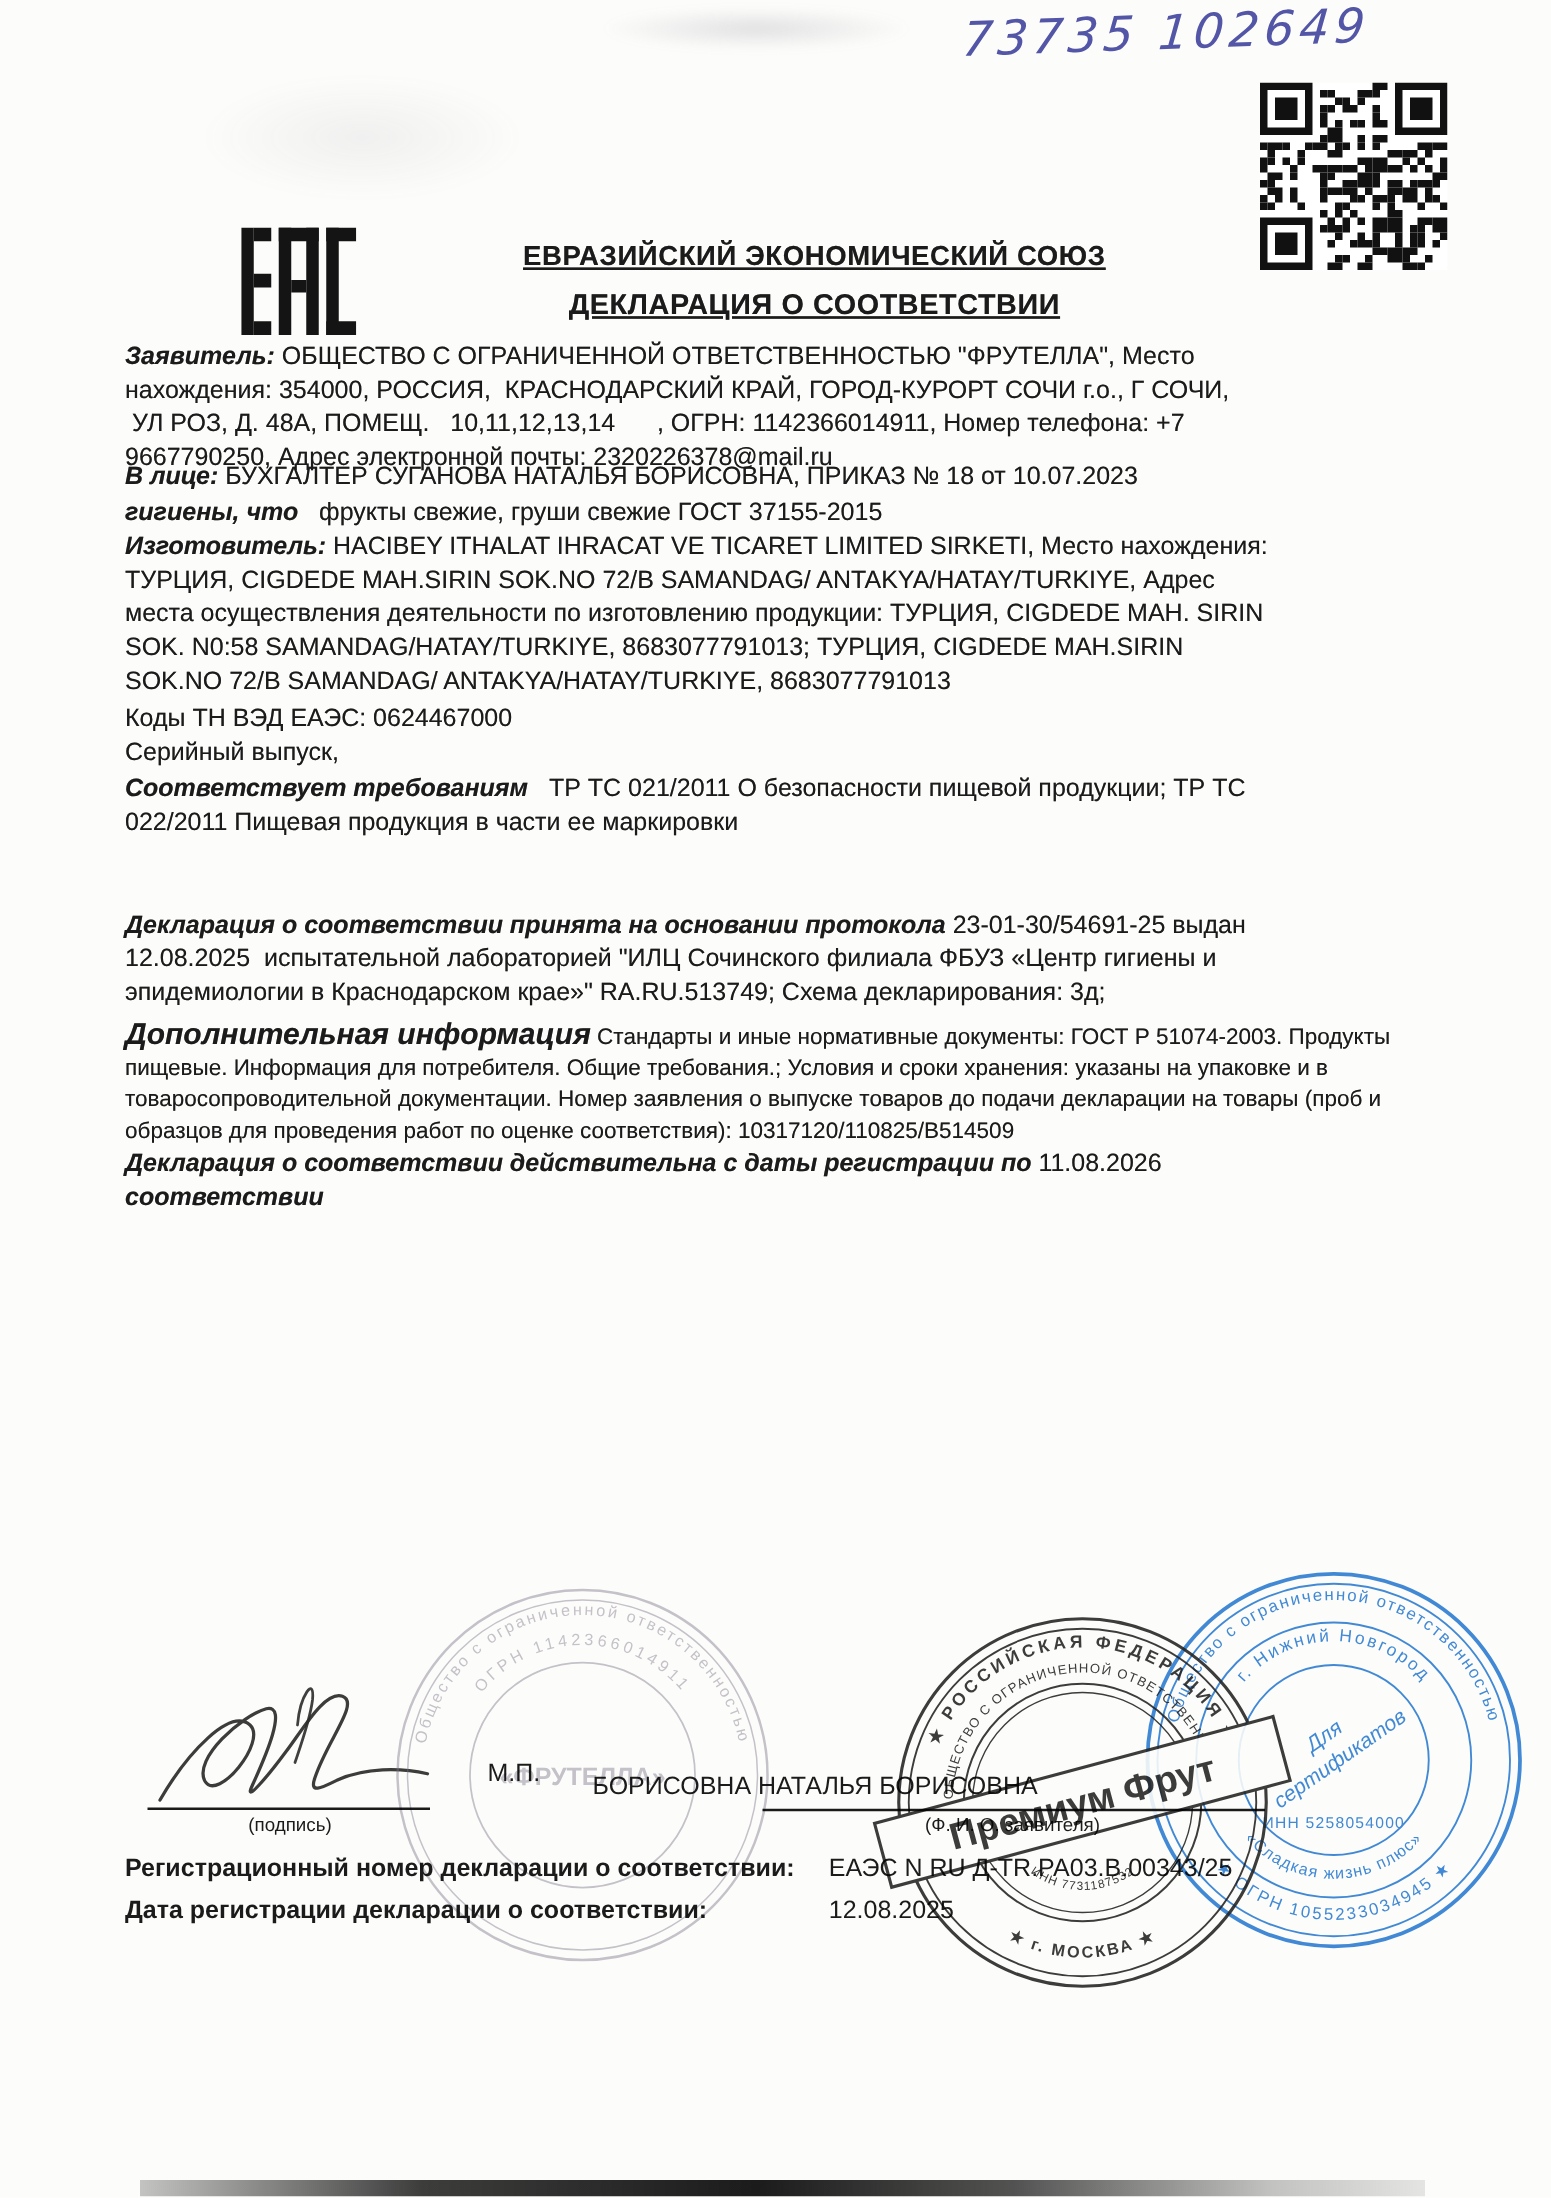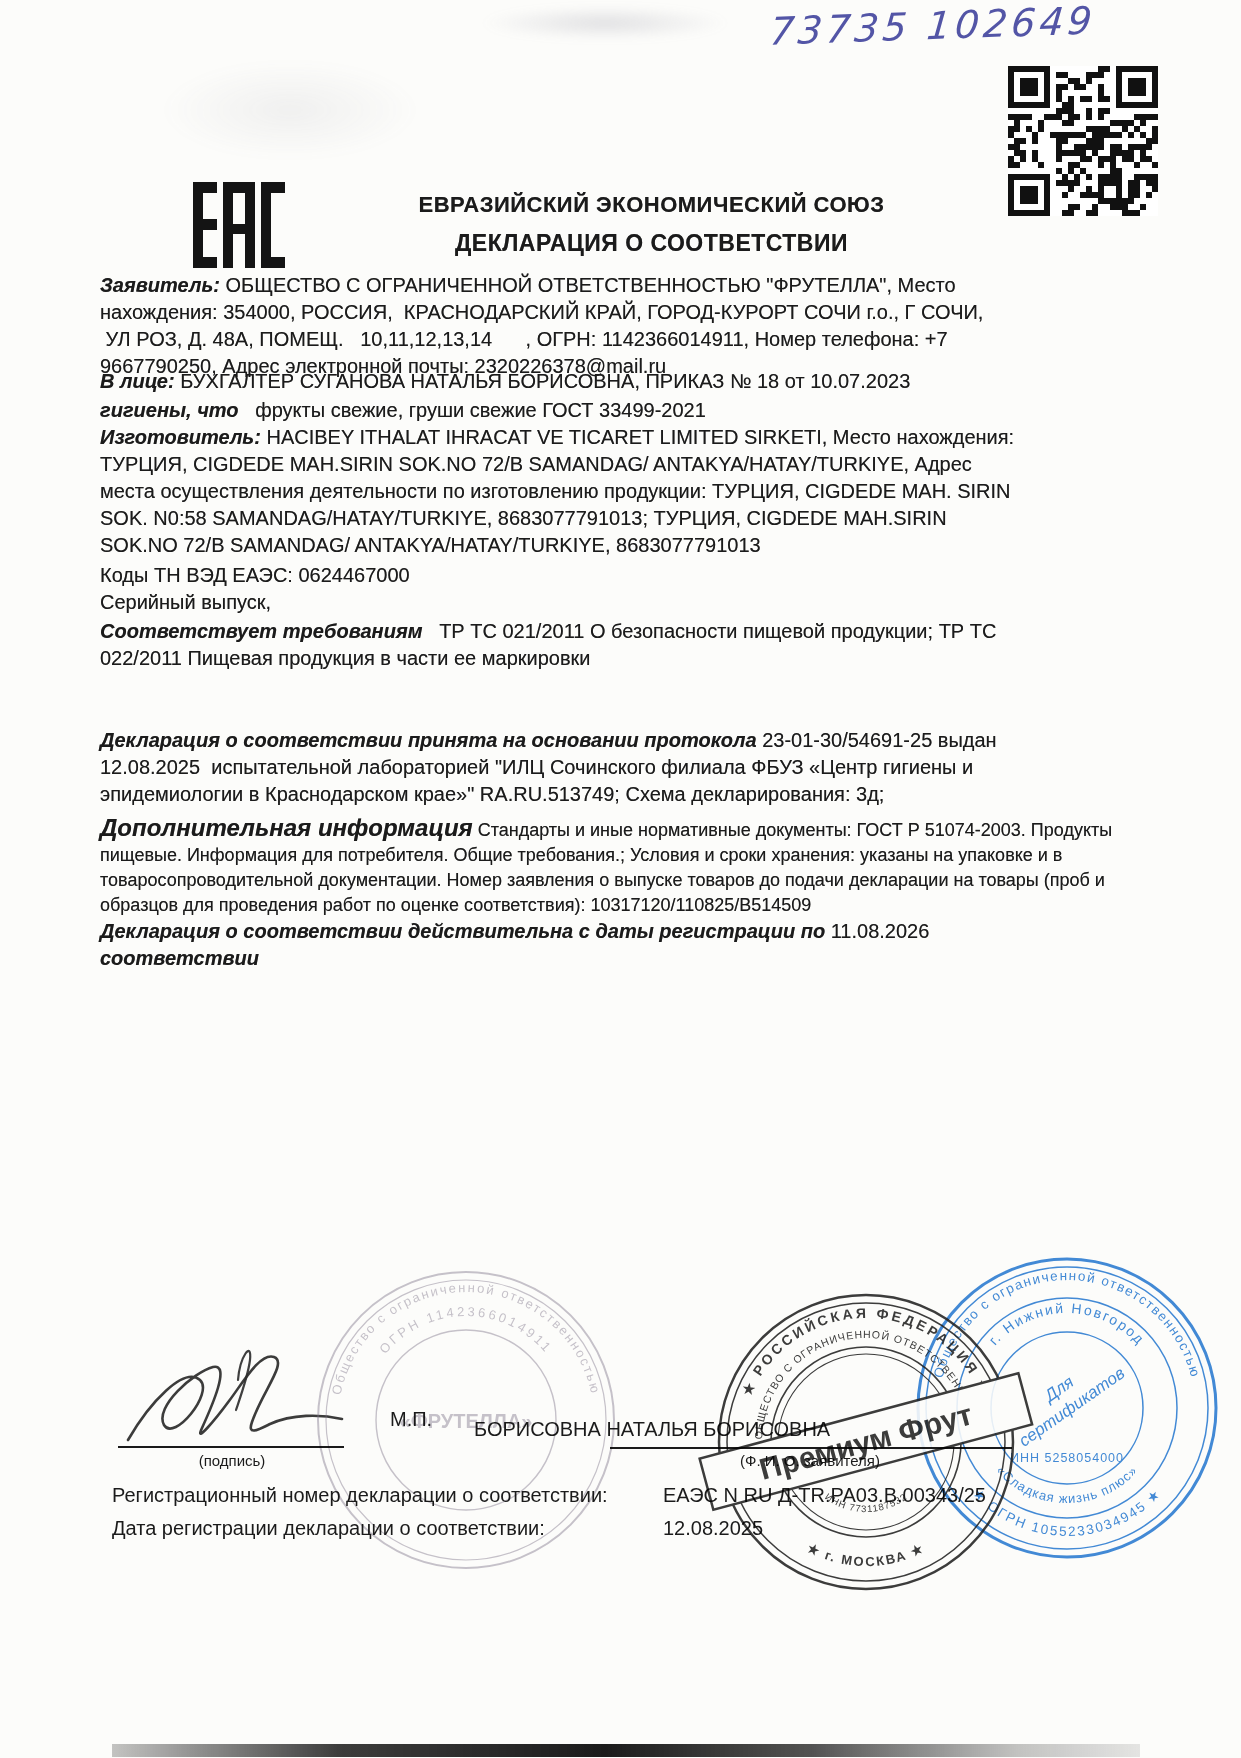--- a/index.html
+++ b/index.html
@@ -13,24 +13,25 @@
     position:absolute;left:100px;width:1052px;margin:0;
     font-size:20px;line-height:27px;white-space:pre-wrap;
     text-shadow:0 0 .5px rgba(30,30,30,.55);
   }
   .par b{font-weight:bold;font-style:italic;}
   .small{font-size:18px;line-height:25px;}
   .title{
     position:absolute;left:100px;width:1048px;text-align:center;
     padding-left:55px;box-sizing:border-box;font-weight:bold;letter-spacing:.5px;
     text-shadow:0 0 .5px rgba(30,30,30,.6);
+    text-decoration:underline;
   }
   .hline{position:absolute;height:2px;background:#1a1a1a;}
   .caption{position:absolute;font-size:15px;text-align:center;}
-  .footrow-label{position:absolute;left:112px;font-size:20px;font-weight:normal;white-space:nowrap;}
+  .footrow-label{position:absolute;left:100px;font-size:20px;font-weight:bold;white-space:nowrap;}
   .footrow-value{position:absolute;left:663px;font-size:20px;white-space:nowrap;}
   #handwriting{
     position:absolute;left:770px;top:4px;width:330px;
     font-family:"DejaVu Sans", sans-serif;font-style:italic;
     font-size:38px;letter-spacing:4px;color:#41449e;
     transform:rotate(-2deg) skewX(-7deg);opacity:.9;
   }
   #stampLayer{position:absolute;left:0;top:0;mix-blend-mode:multiply;pointer-events:none;}
   .smudge{position:absolute;border-radius:50%;filter:blur(4px);}
   #bottomStrip{
@@ -287,21 +288,21 @@
 <div class="title" style="top:192px;font-size:22px">ЕВРАЗИЙСКИЙ ЭКОНОМИЧЕСКИЙ СОЮЗ</div>
 <div class="title" style="top:230px;font-size:23px">ДЕКЛАРАЦИЯ О СООТВЕТСТВИИ</div>
 
 <p class="par" style="top:272px"><b>Заявитель:</b><span> ОБЩЕСТВО С ОГРАНИЧЕННОЙ ОТВЕТСТВЕННОСТЬЮ "ФРУТЕЛЛА", Место
 нахождения: 354000, РОССИЯ,  КРАСНОДАРСКИЙ КРАЙ, ГОРОД-КУРОРТ СОЧИ г.о., Г СОЧИ,
  УЛ РОЗ, Д. 48А, ПОМЕЩ.   10,11,12,13,14      , ОГРН: 1142366014911, Номер телефона: +7
 9667790250, Адрес электронной почты: 2320226378@mail.ru</span></p>
 
 <p class="par" style="top:368px"><b>В лице:</b><span> БУХГАЛТЕР СУГАНОВА НАТАЛЬЯ БОРИСОВНА, ПРИКАЗ № 18 от 10.07.2023</span></p>
 
-<p class="par" style="top:397px"><b>гигиены, что</b><span>   фрукты свежие, груши свежие ГОСТ 33499-2021</span></p>
+<p class="par" style="top:397px"><b>гигиены, что</b><span>   фрукты свежие, груши свежие ГОСТ 37155-2015</span></p>
 
 <p class="par" style="top:424px"><b>Изготовитель:</b><span> HACIBEY ITHALAT IHRACAT VE TICARET LIMITED SIRKETI, Место нахождения:
 ТУРЦИЯ, CIGDEDE MAH.SIRIN SOK.NO 72/B SAMANDAG/ ANTAKYA/HATAY/TURKIYE, Адрес
 места осуществления деятельности по изготовлению продукции: ТУРЦИЯ, CIGDEDE MAH. SIRIN
 SOK. N0:58 SAMANDAG/HATAY/TURKIYE, 8683077791013; ТУРЦИЯ, CIGDEDE MAH.SIRIN
 SOK.NO 72/B SAMANDAG/ ANTAKYA/HATAY/TURKIYE, 8683077791013</span></p>
 
 <p class="par" style="top:562px">Коды ТН ВЭД ЕАЭС: 0624467000</p>
 <p class="par" style="top:589px">Серийный выпуск,</p>
 

